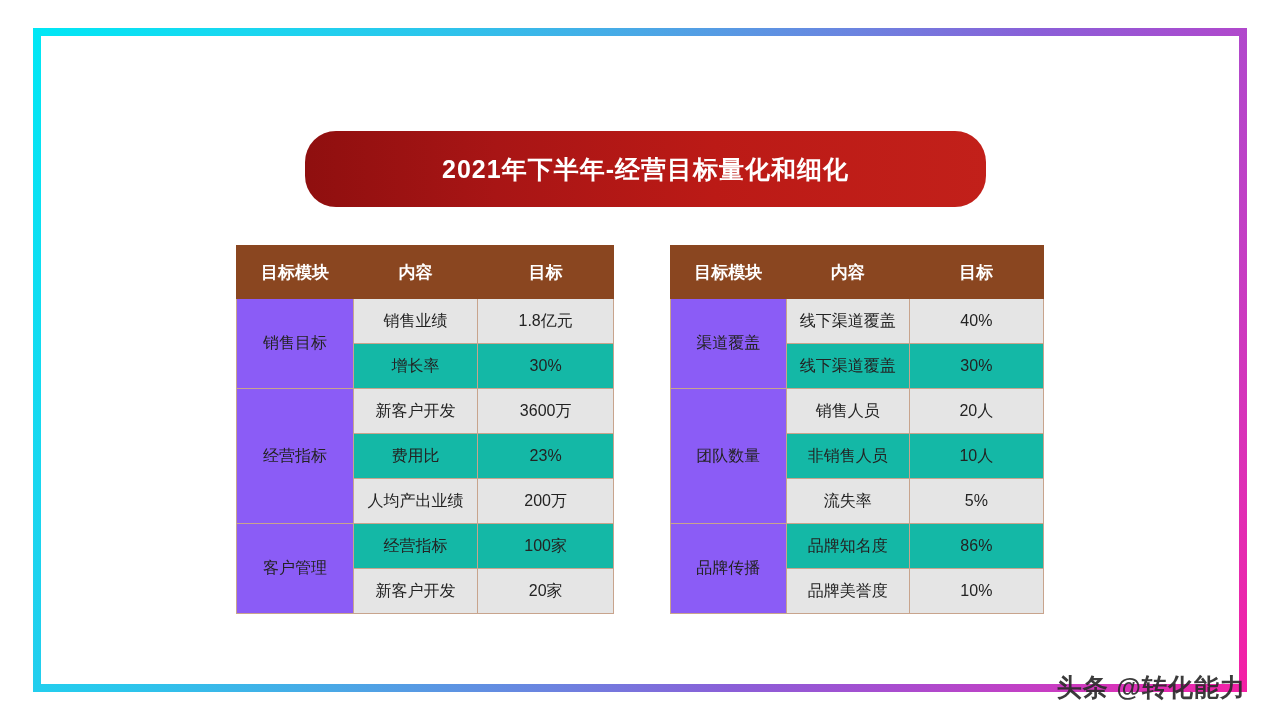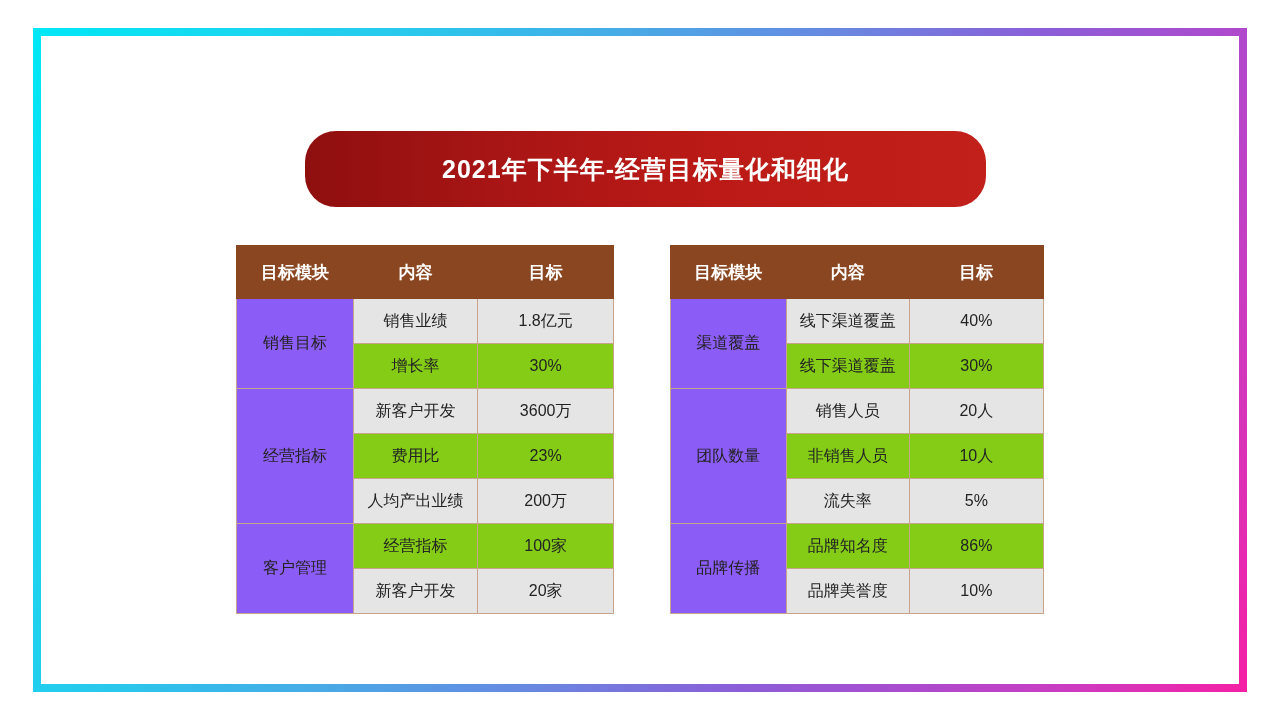--- a/index.html
+++ b/index.html
@@ -93,21 +93,21 @@
   
   .col-module { width: 31%; }
   .col-content { width: 33%; }
   .col-target { width: 36%; }
 
   td.module {
     background: #8b5cf6;
     font-size: 17px;
   }
   td.shade { background: #e5e5e5; }
-  td.plain { background: #84cc16; margin-top: 16px; }
+  td.plain { background: #14b8a6; margin-top: 16px; }
 
   
   .watermark {
     position: absolute;
     right: 34px;
     bottom: 16px;
     font-size: 25px;
     font-weight: bold;
     color: #2b2b2b;
     letter-spacing: 1px;
@@ -218,14 +218,15 @@
             <td class="plain">86%</td>
           </tr>
           <tr>
             <td class="shade">品牌美誉度</td>
             <td class="shade">10%</td>
           </tr>
         </tbody>
     </table>
   </div>
 
+  <div class="watermark">头条 @转化能力</div>
 
 </div>
 
 </body></html>

